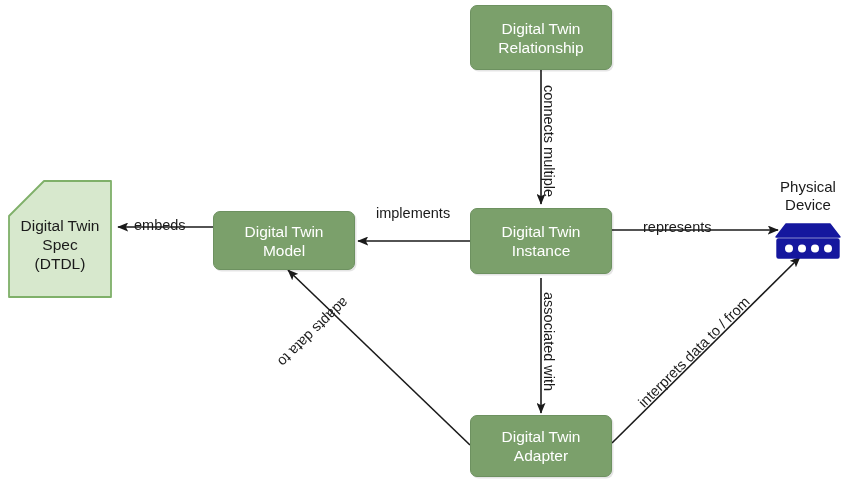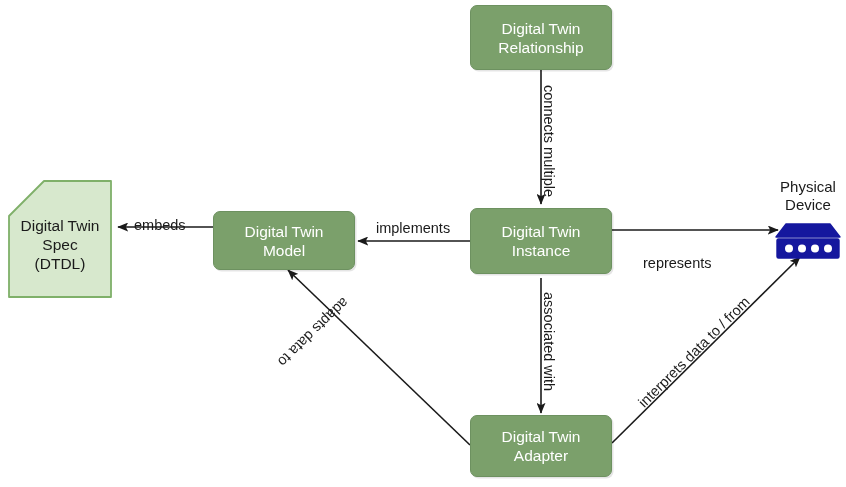--- a/index.html
+++ b/index.html
@@ -151,23 +151,23 @@
   <path d="M12,2 L56,2 L66,15 L2,15 Z" fill="#15179e" stroke="#15179e" stroke-width="1.4" stroke-linejoin="round"></path>
   <rect x="3" y="17" width="62" height="19" rx="1.5" fill="#15179e" stroke="#15179e" stroke-width="1.4"></rect>
   <circle cx="15" cy="26.5" r="4" fill="#ffffff"></circle>
   <circle cx="28" cy="26.5" r="4" fill="#ffffff"></circle>
   <circle cx="41" cy="26.5" r="4" fill="#ffffff"></circle>
   <circle cx="54" cy="26.5" r="4" fill="#ffffff"></circle>
 </svg>
 
 <div class="edge-label rot90" style="left:557px; top:85px;">connects multiple</div>
 
-<div class="edge-label" style="left:376px; top:220px;">implements</div>
+<div class="edge-label" style="left:376px; top:205px;">implements</div>
 
 <div class="edge-label" style="left:134px; top:217px;">embeds</div>
 
-<div class="edge-label" style="left:643px; top:219px;margin-top:36px;">represents</div>
+<div class="edge-label" style="left:643px; top:219px;">represents</div>
 
 <div class="edge-label rot90" style="left:557px; top:292px;">associated with</div>
 
 <div class="edge-label rotdown" style="left:352px; top:306px; transform: rotate(136deg);">adapts data to</div>
 
 <div class="edge-label rotdown" style="left:635px; top:399px; transform: rotate(-44.7deg);">interprets data to / from</div>
 
 </body></html>

